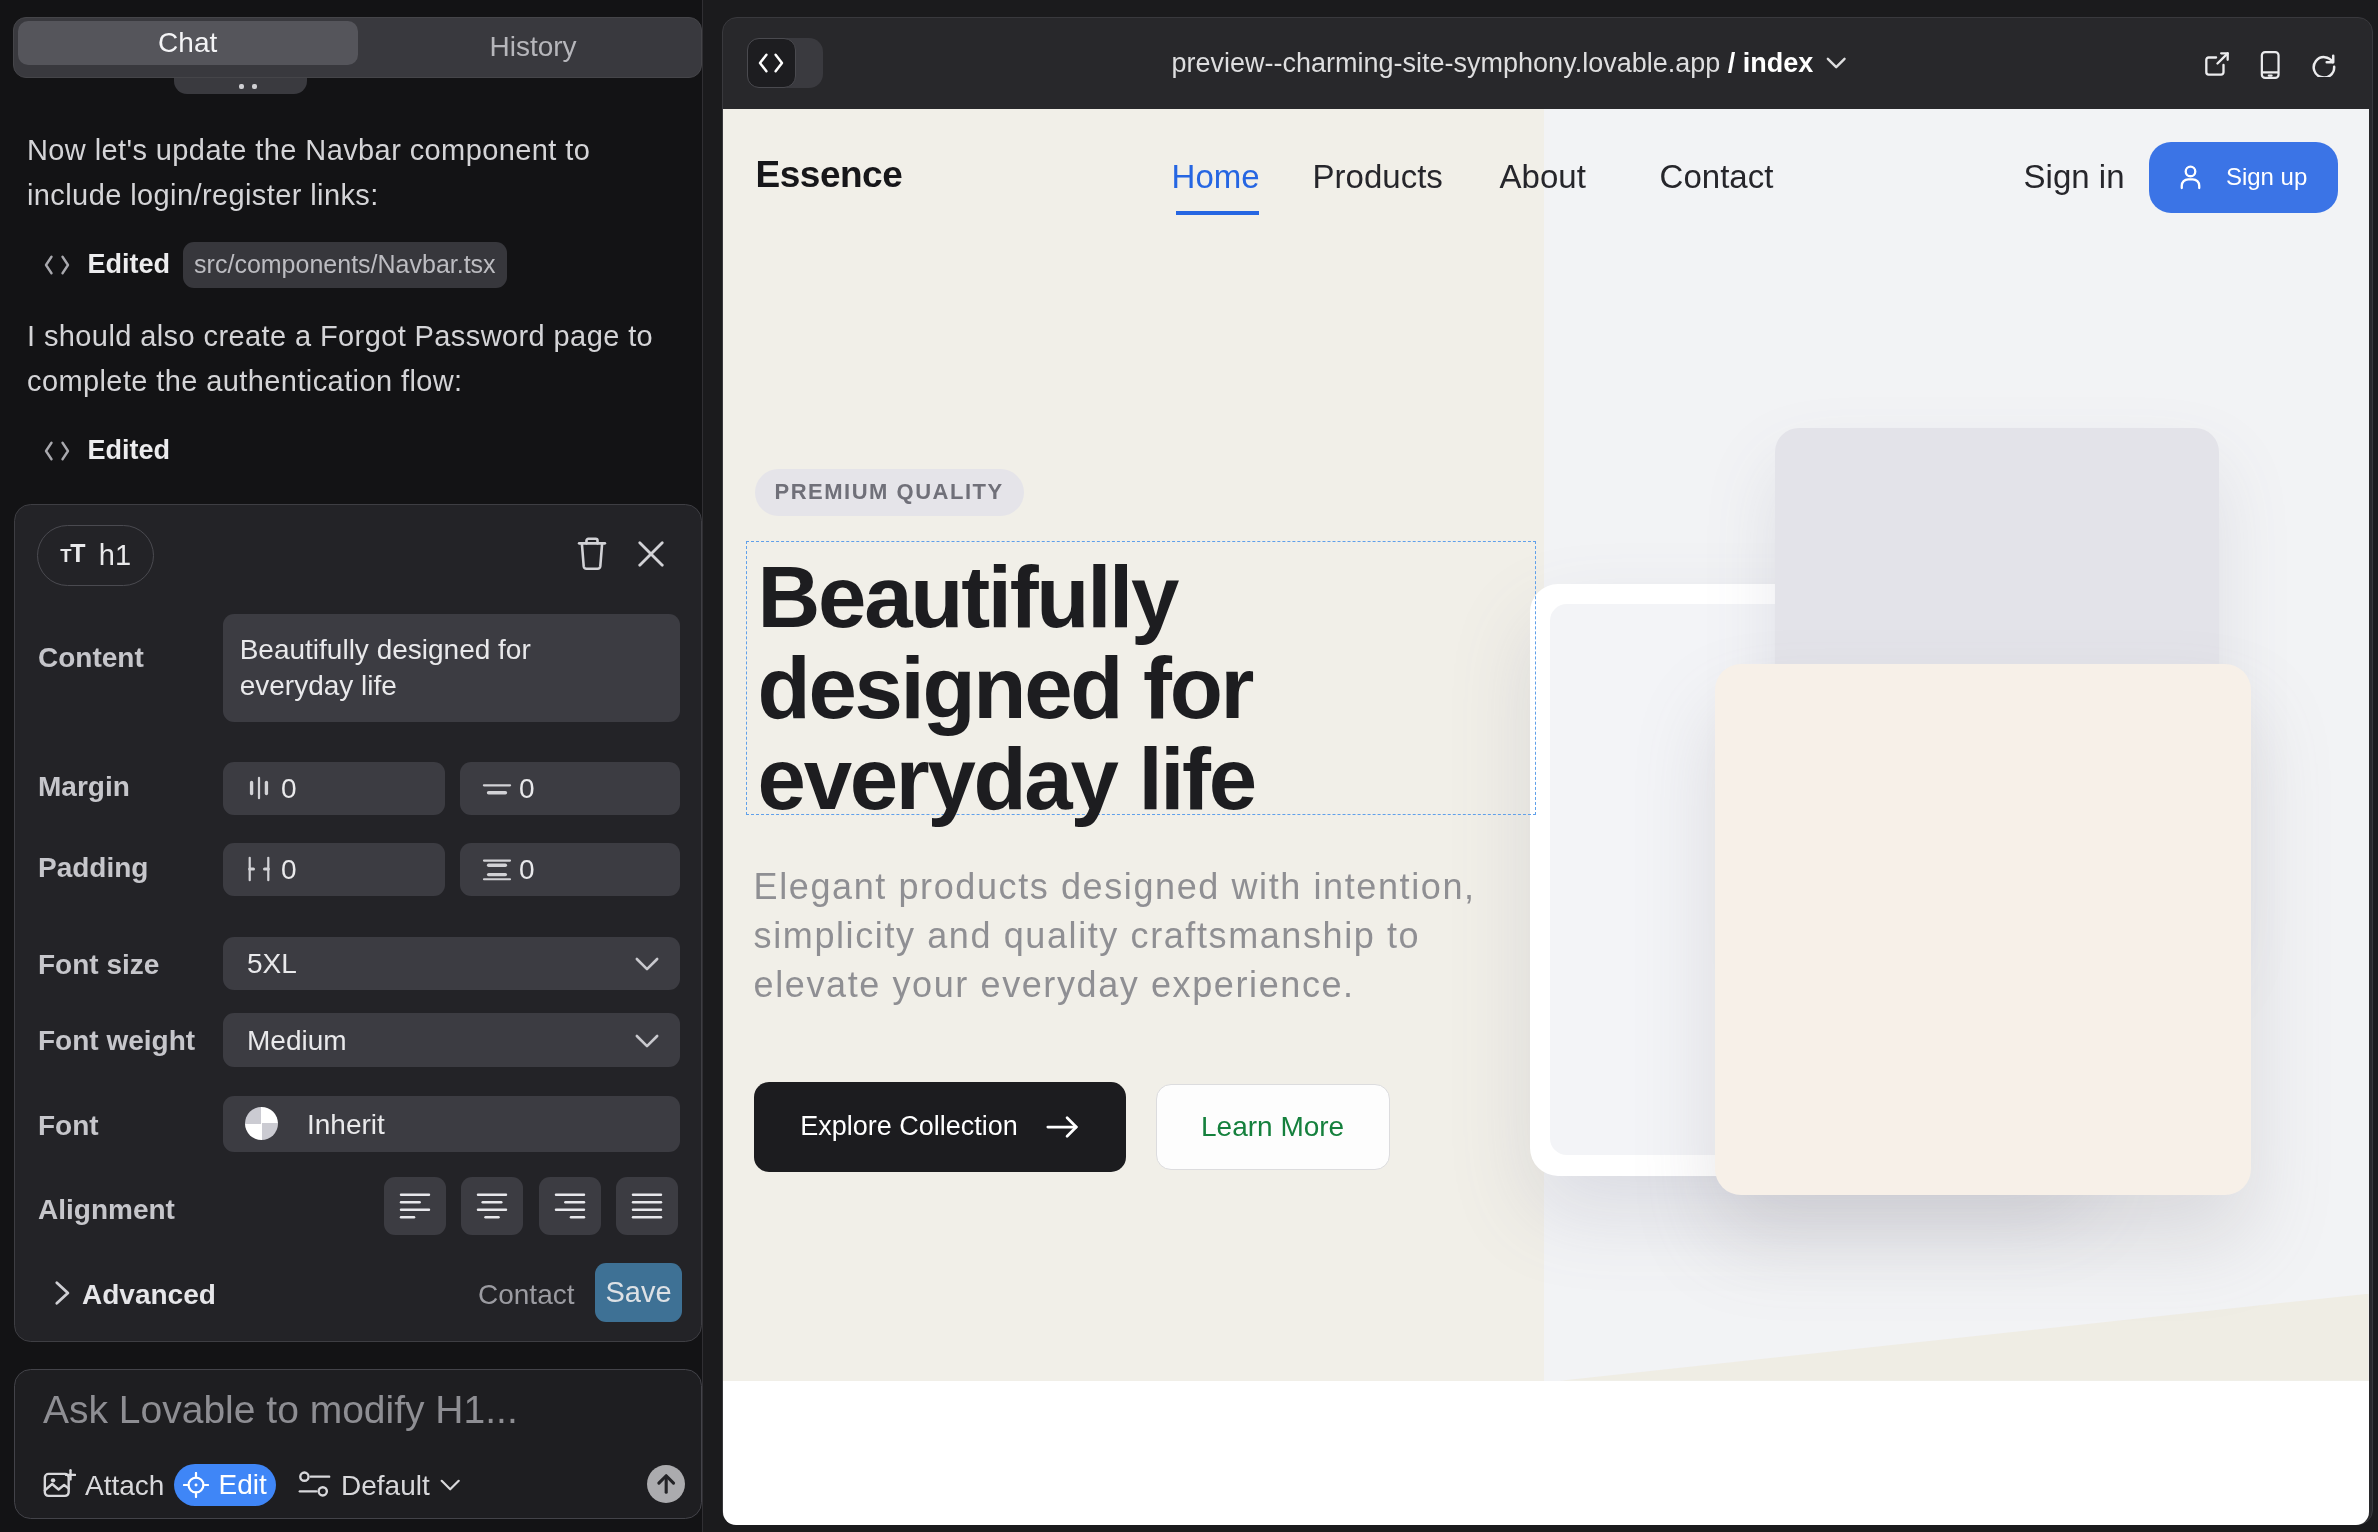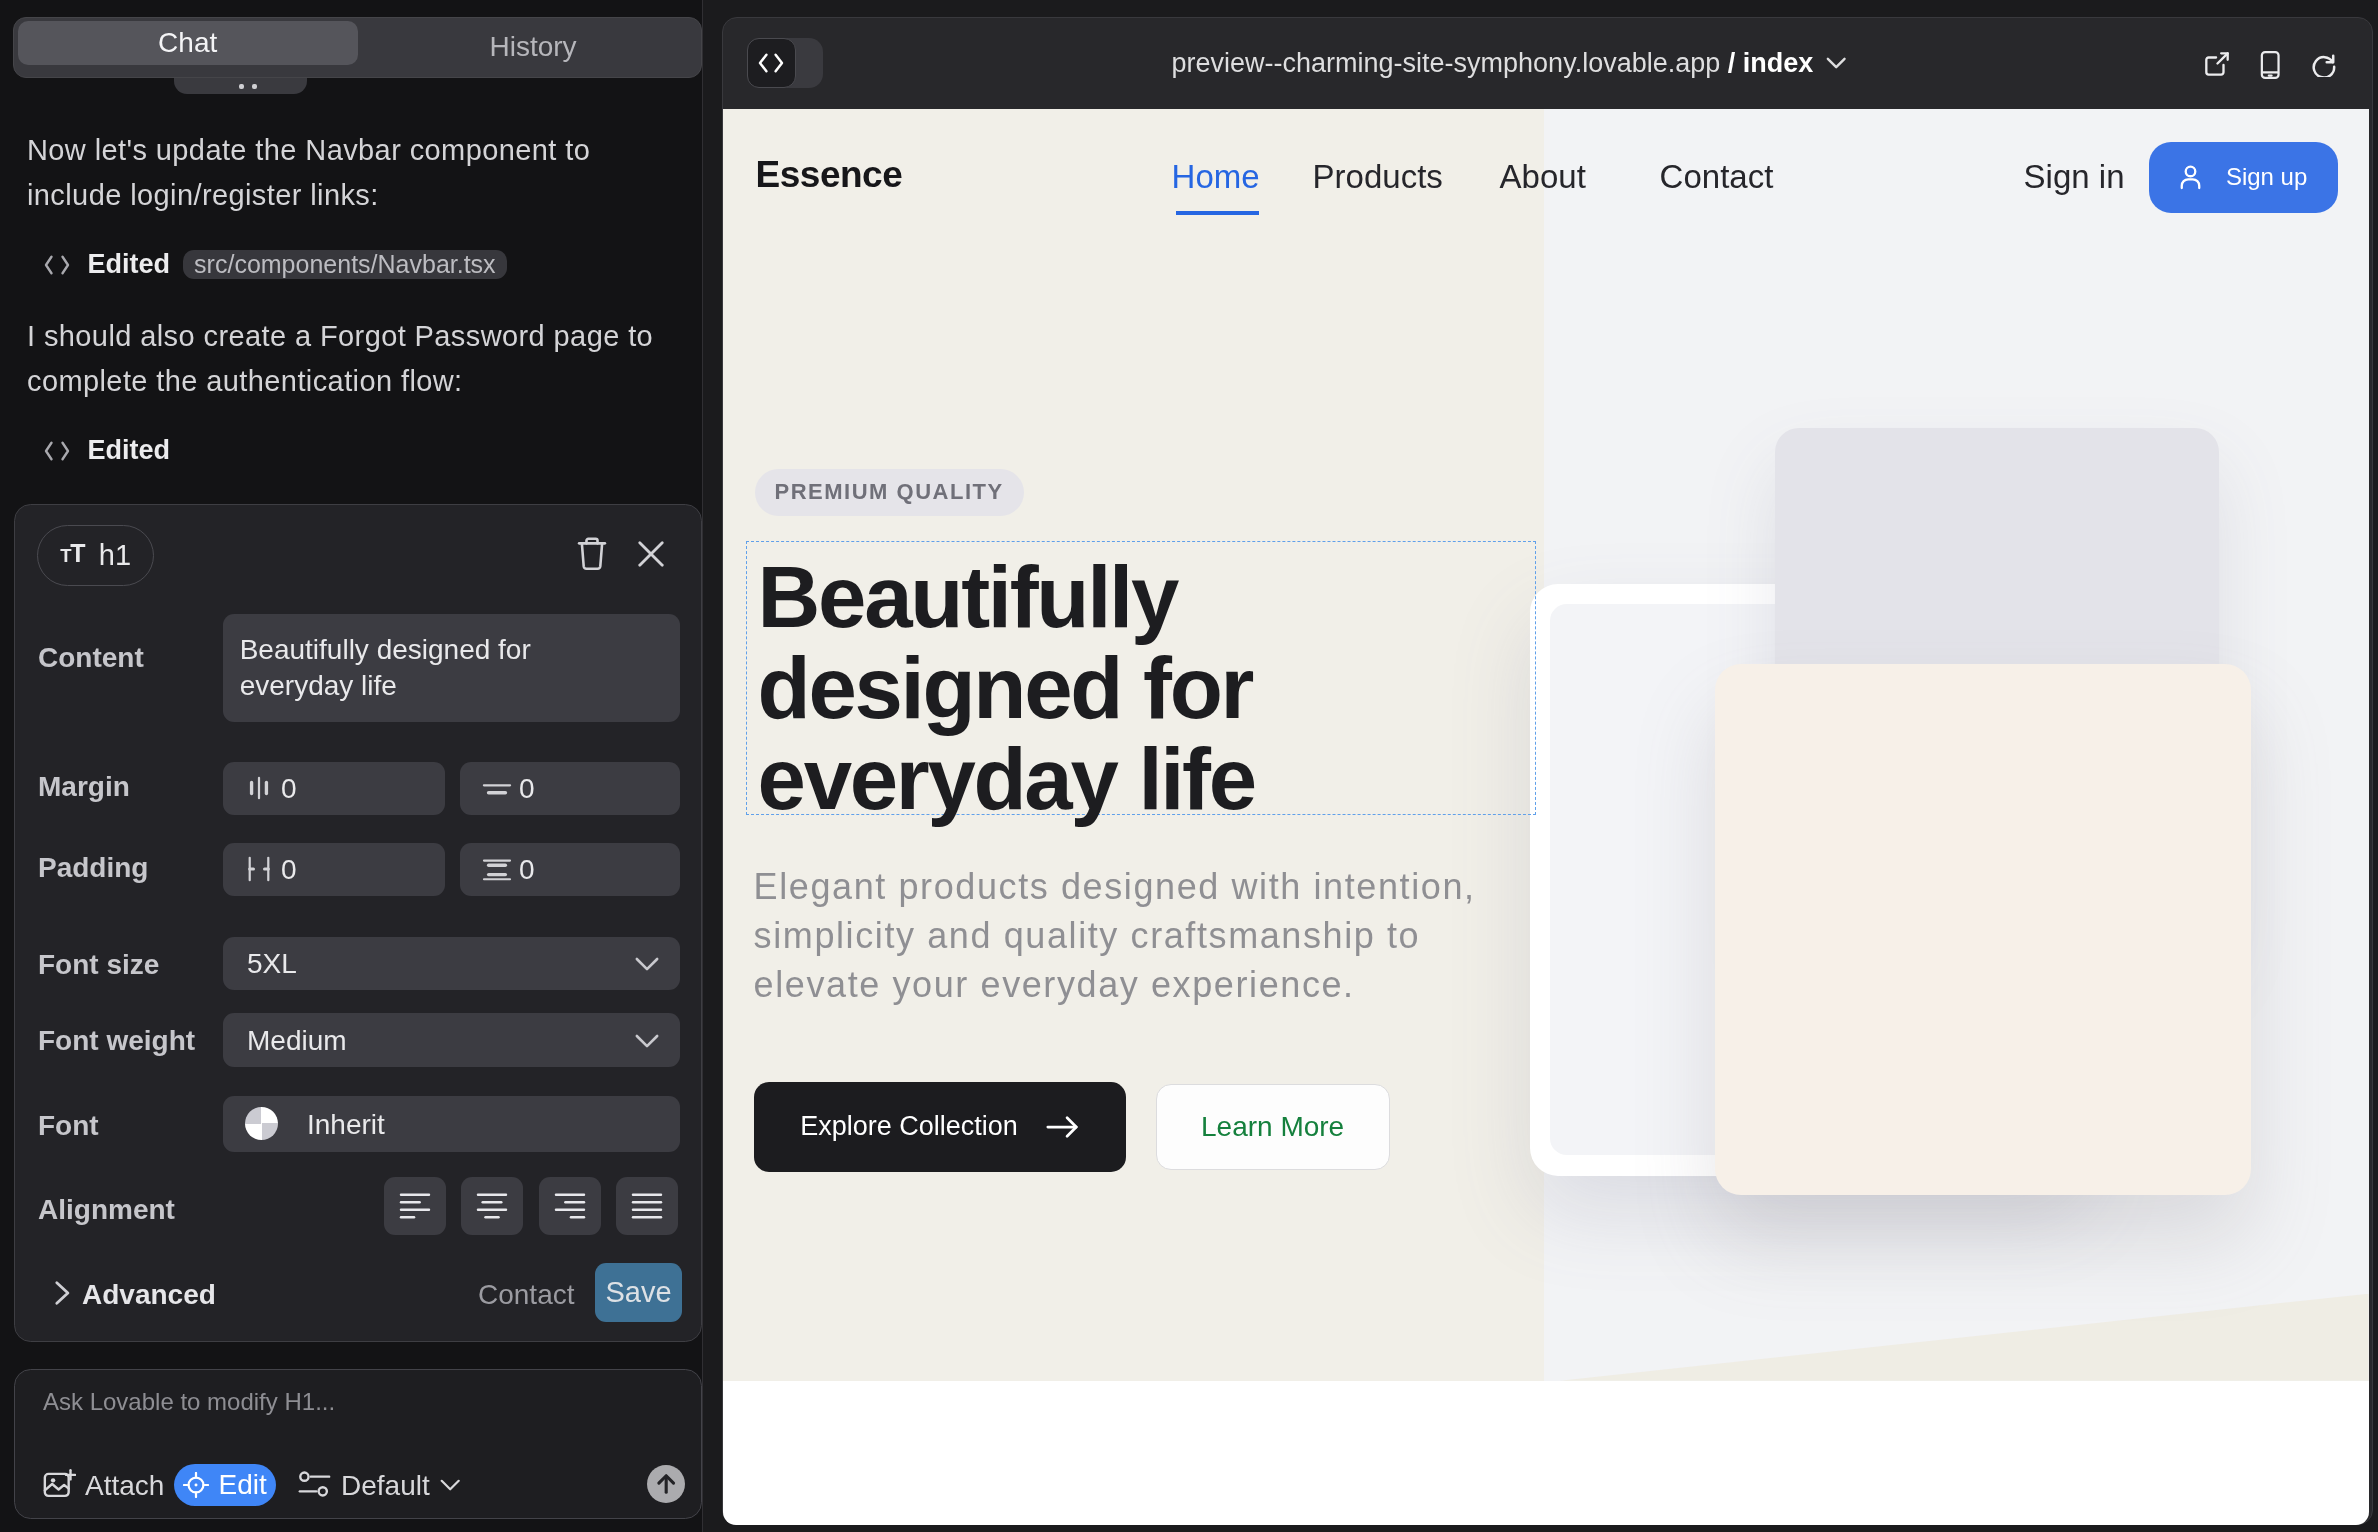--- a/index.html
+++ b/index.html
@@ -10,21 +10,21 @@
   
   #sidebar { position:absolute; left:0; top:0; width:703px; height:1532px; background:#131315; border-right:0.9px solid #302f33; }
   #tabs { position:absolute; left:13px; top:16.7px; width:689px; height:61px; background:#39393e; border-radius:13px; border:0.9px solid #454549; }
   #tab-chat { position:absolute; left:3.7px; top:3.7px; width:340px; height:44px; background:#55555b; border-radius:10.2px; color:#f4f4f6; font-size:28px; display:flex; align-items:center; justify-content:center; }
   #tab-history { position:absolute; left:352px; top:0; width:334px; height:59px; color:#b6b6bb; font-size:28px; display:flex; align-items:center; justify-content:center; }
   #peek { position:absolute; left:174px; top:78px; width:133px; height:16px; background:#3a3a3f; border-radius:0 0 13px 13px; }
   .msg { position:absolute; left:27px; color:#d4d4d7; font-size:29px; line-height:45px; letter-spacing:0.4px; }
   .edited { position:absolute; left:44px; height:41px; display:flex; align-items:center; }
   .edited svg { margin-right:17.6px; }
   .edited b { color:#ececee; font-size:27px; font-weight:700; margin-right:13px; }
-  .chip { background:#37373c; border-radius:11px; color:#bcbcc1; font-size:25px; padding:0 11px; height:29px; display:flex; align-items:center; }
+  .chip { background:#37373c; border-radius:11px; color:#bcbcc1; font-size:25px; padding:0 11px; height:46px; display:flex; align-items:center; }
 
   
   #panel { position:absolute; left:14px; top:504px; width:688px; height:838px; background:#232327; border:1.9px solid #3e3e43; border-radius:16.7px; }
   #tagpill { position:absolute; left:22px; top:19.5px; width:117px; height:61px; border:1.9px solid #4a4a50; border-radius:31px; display:flex; align-items:center; justify-content:center; gap:11px; color:#e9e9eb; }
   .plabel { position:absolute; left:37px; color:#c6c6cb; font-size:28px; font-weight:700; }
   .pinput { position:absolute; background:#3c3c42; border-radius:11px; color:#e9e9eb; font-size:28px; }
   .ricon { position:absolute; }
   .alignbtn { position:absolute; width:62px; height:58px; background:#3c3c42; border-radius:11px; display:flex; align-items:center; justify-content:center; }
   #savebtn { position:absolute; left:580px; top:758px; width:87px; height:59px; background:#3e7195; border-radius:11px; color:#dde1e5; font-size:29px; display:flex; align-items:center; justify-content:center; }
 
@@ -199,21 +199,21 @@
 
     <svg class="ricon" style="left:39px; top:775px;" width="16.7" height="26" viewBox="0 0 18 28" fill="none" stroke="#cfcfd4" stroke-width="3" stroke-linecap="round" stroke-linejoin="round">
         <path d="M3 3 L15 14 L3 25"></path>
       </svg>
     <div class="plabel" style="left:67px; top:774px; color:#e6e6e9;">Advanced</div>
     <div class="plabel" style="left:463px; top:774px; color:#9b9ba1; font-weight:400;">Contact</div>
     <div id="savebtn">Save</div>
   </div>
 
   <div id="prompt">
-    <div style="position:absolute; left:28px; top:17.6px; color:#8e8e93; font-size:24px;">Ask Lovable to modify H1...</div>
+    <div style="position:absolute; left:28px; top:17.6px; color:#8e8e93; font-size:39px;">Ask Lovable to modify H1...</div>
     <svg class="ricon" style="left:28px; top:98px;" width="33" height="32" viewBox="0 0 36 34" fill="none" stroke="#d8d8db" stroke-width="2.6" stroke-linecap="round" stroke-linejoin="round">
         <rect x="2" y="6" width="26" height="24" rx="4"></rect>
         <path d="M2 24 L10 17 L17 23 L23 18 L28 22"></path>
         <circle cx="11" cy="13" r="2.4" fill="#d8d8db" stroke="none"></circle>
         <path d="M30 2 V12"></path>
         <path d="M25 7 H35"></path>
       </svg>
     <div style="position:absolute; left:70px; top:100px; color:#d8d8db; font-size:28px;">Attach</div>
     <div id="editpill">
       <svg width="26" height="26" viewBox="0 0 28 28" fill="none" stroke="#fff" stroke-width="2.4" stroke-linecap="round">

